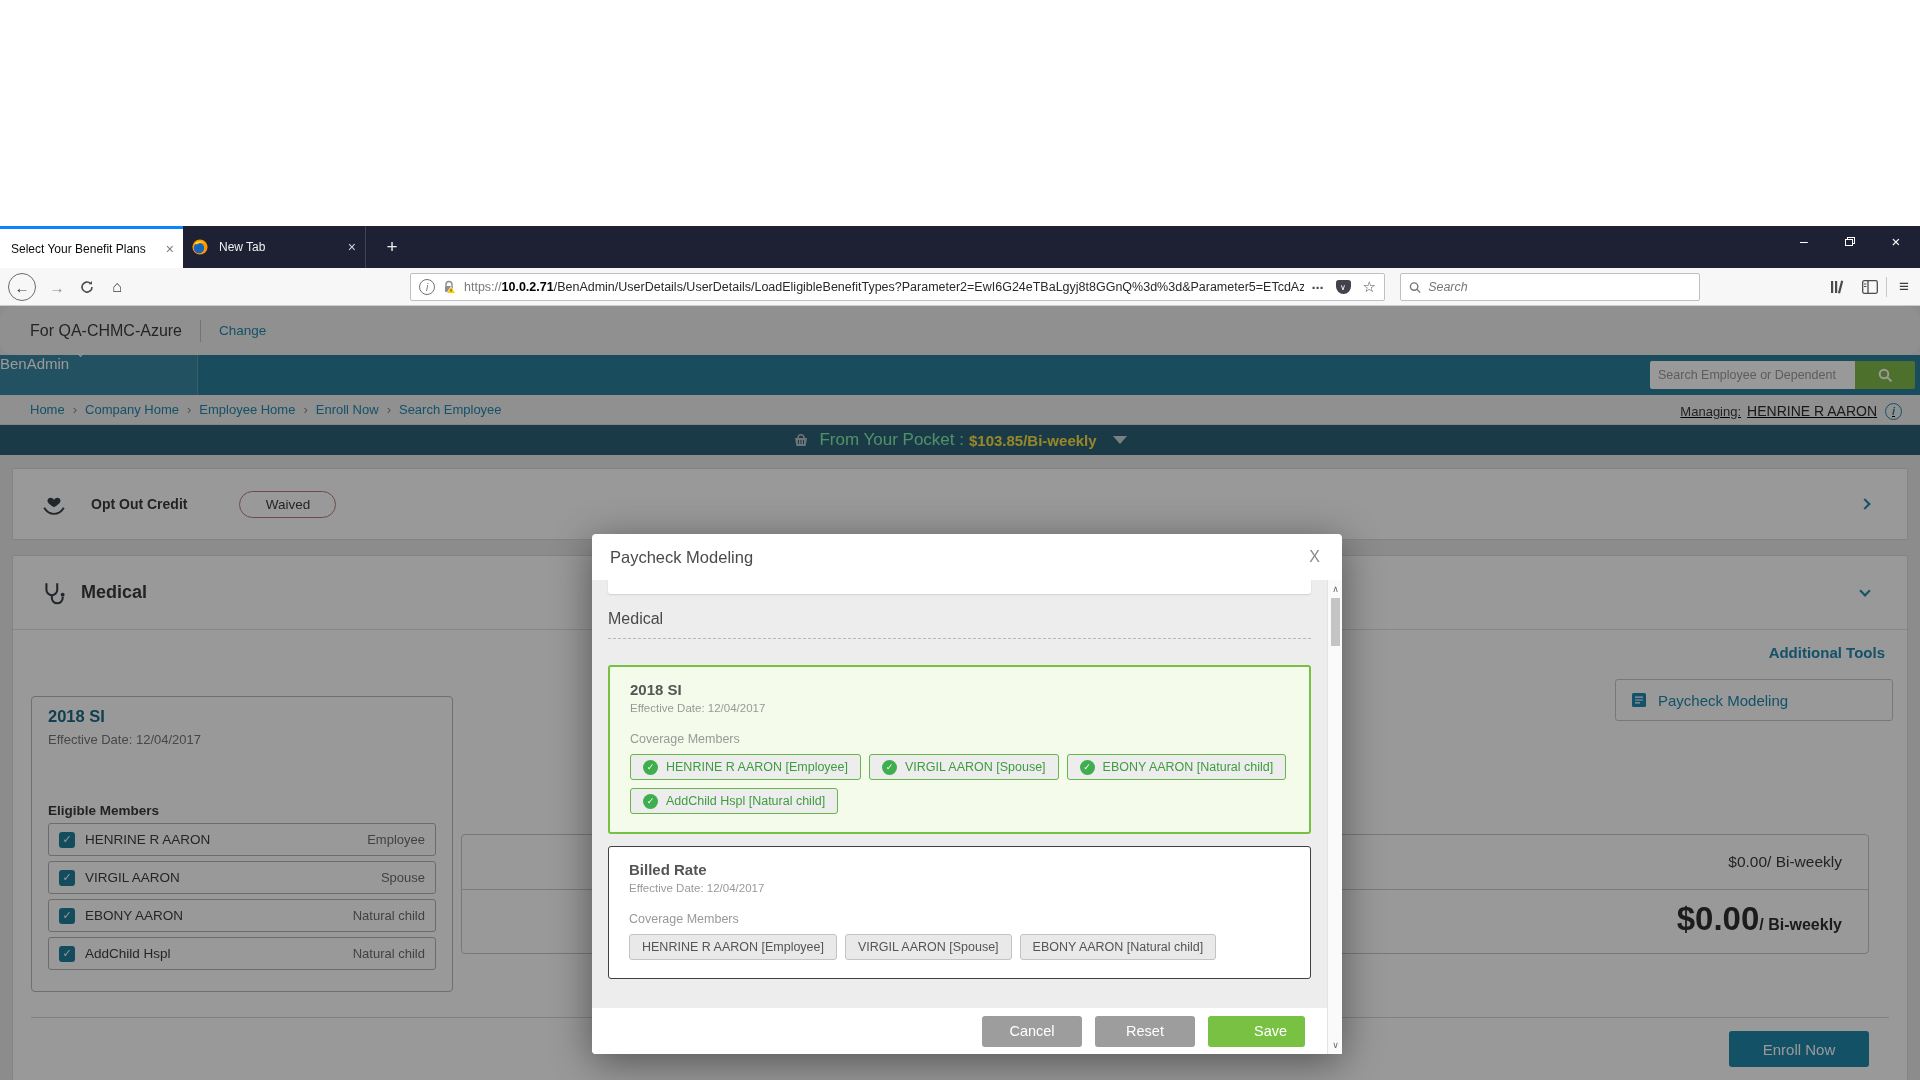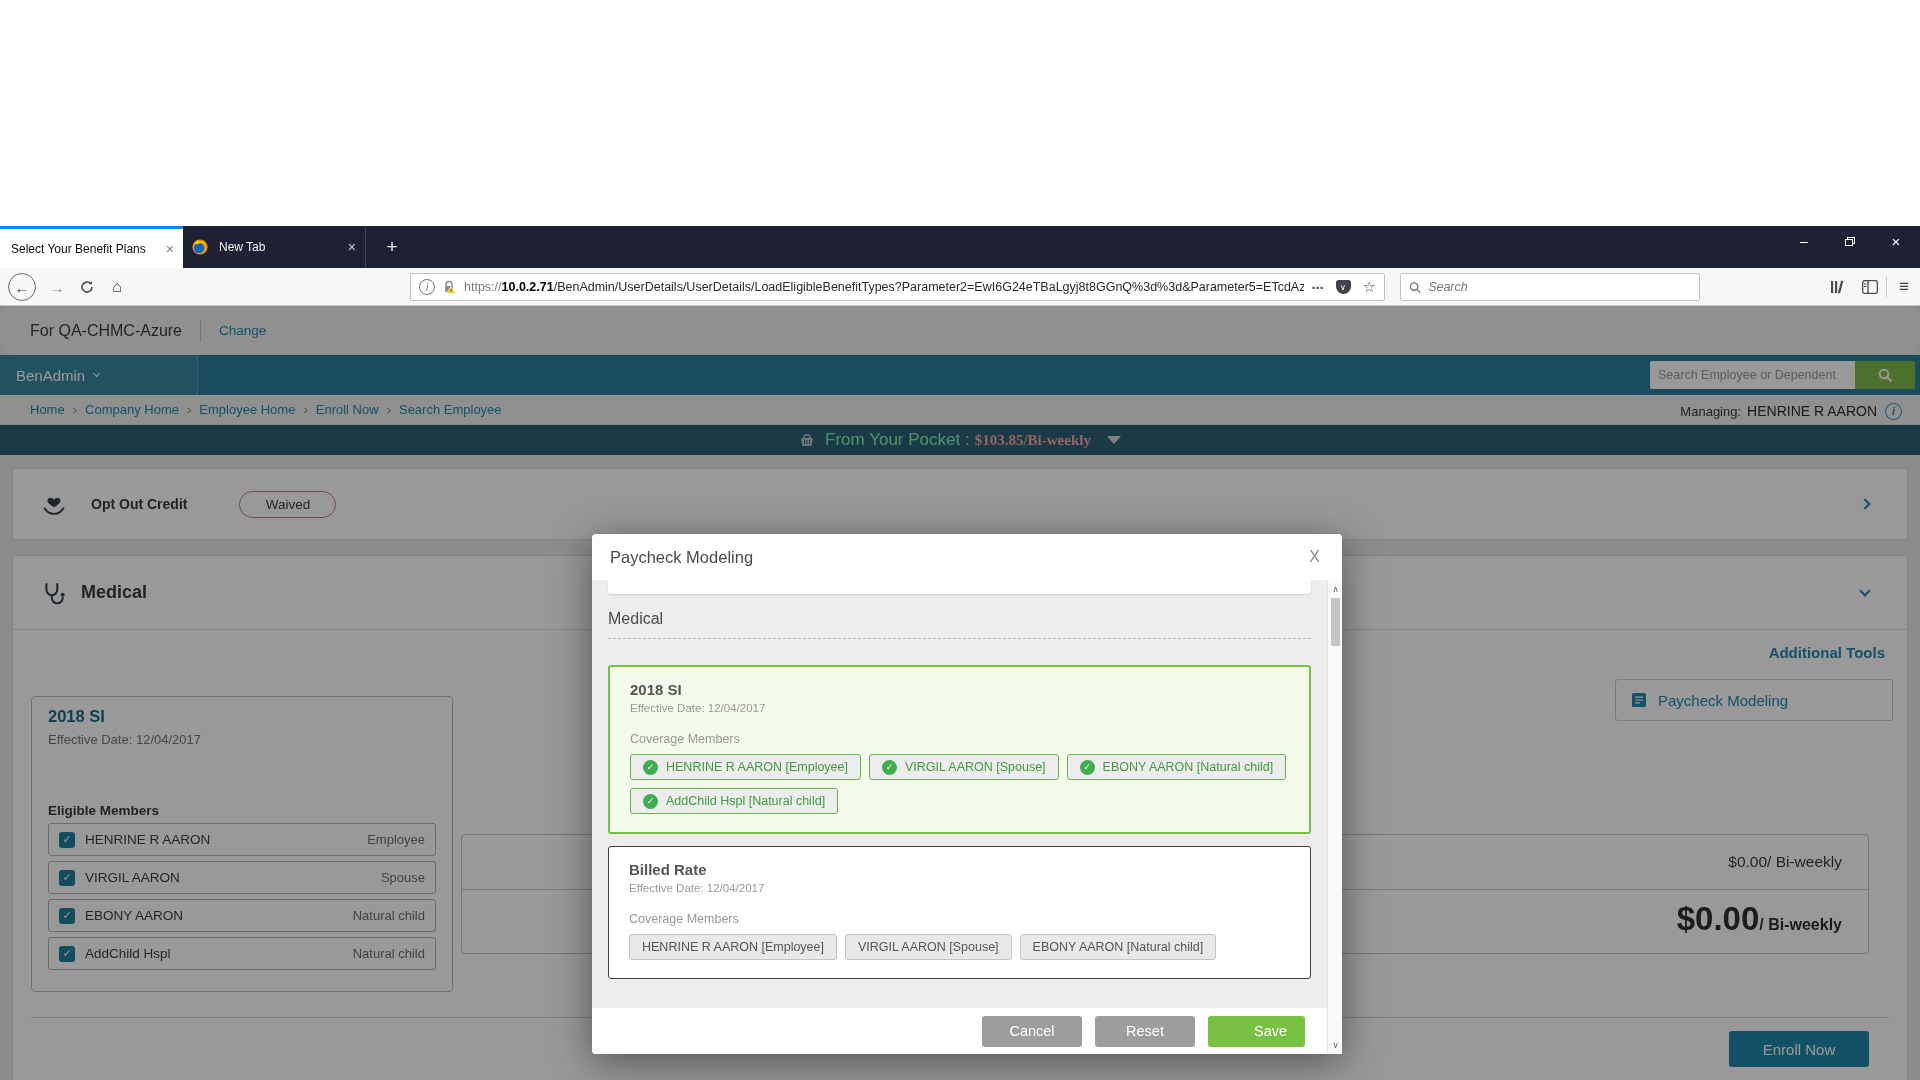--- a/index.html
+++ b/index.html
@@ -77,43 +77,43 @@
   .chev.small{width:5px;height:5px;border-width:1.5px;}
   .chev.dark{border-color:#3c3c3c;}
   .chev.white{border-color:#fff;}
   .sh-welcome{font-size:14px;color:#3c3c3c;margin-right:6px;}
   .sh-user{font-size:14px;margin-right:6px;}
   .sh-role{font-size:12.5px;color:#3c3c3c;margin-right:12px;}
   .avatar{width:26px;height:26px;margin-right:14px;}
 
   .mainnav{position:absolute;top:49px;left:0;width:100%;height:40px;background:var(--navbar);}
   .brand{position:absolute;left:0;top:0;width:198px;height:40px;background:rgba(255,255,255,0.07);
-    border-right:1px solid rgba(255,255,255,0.18);display:flex;align-items:center;padding-left:16px;}
+    border-right:1px solid rgba(255,255,255,0.18);display:flex;align-items:flex-start;padding-left:0;}
   .brand-name{color:#fff;font-size:15px;margin-right:9px;}
   .nav-search{position:absolute;right:65px;top:6px;width:205px;height:28px;background:#fff;border-radius:2px 0 0 2px;
     display:flex;align-items:center;padding:0 8px;margin-left:48px;}
   .nav-search input{border:none;outline:none;background:transparent;font-size:12.5px;width:100%;color:#444;}
   .nav-search input::placeholder{color:#9b9b9b;}
   .nav-search-btn{position:absolute;right:5px;top:6px;width:60px;height:28px;background:#82bb4b;border-radius:0 2px 2px 0;
     display:flex;align-items:center;justify-content:center;}
 
   .crumbs{position:absolute;top:89px;left:0;width:100%;height:30px;background:#f0f0f0;border-bottom:1px solid #dedede;
     display:flex;align-items:center;padding-left:30px;}
   .crumb{font-size:13px;}
   .crumb-sep{font-size:13px;color:#8a8a8a;margin:0 8px;}
-  .managing{position:absolute;right:18px;top:0;height:32px;display:flex;align-items:center;}
+  .managing{position:absolute;right:18px;top:0;height:32px;display:flex;align-items:center;text-decoration:underline;}
   .managing-label{font-size:13px;color:#3a3a3a;margin-right:6px;}
   .managing-name{font-size:14px;color:#2c2c2c;margin-right:8px;}
   .info-icon{width:17px;height:17px;border:1.5px solid var(--accent);border-radius:50%;color:var(--accent);
     font-size:11px;font-weight:bold;font-style:italic;display:flex;align-items:center;justify-content:center;}
 
   .pocket-banner{position:absolute;top:119px;left:0;width:100%;height:30px;background:var(--banner);
     display:flex;align-items:center;justify-content:center;}
   .pb-label{color:#86efac;font-size:17px;font-weight:normal;margin:0 5px 0 10px;}
-  .pb-amount{color:#fca5a5;font-size:15px;font-weight:bold;font-family:Liberation Serif, serif;}
+  .pb-amount{color:#fde047;font-size:15px;font-weight:bold;}
   .tri-down{width:0;height:0;border-left:7px solid transparent;border-right:7px solid transparent;
     border-top:8px solid #cfd6da;margin-left:16px;}
 
   .card{position:absolute;left:12px;width:1896px;background:#fff;border:1px solid #dcdcdc;border-radius:2px;}
   .optout{top:162px;height:72px;display:flex;align-items:center;}
   .oo-icon{margin-left:28px;}
   .oo-title{font-size:14px;font-weight:bold;color:var(--ink);margin-left:24px;}
   .badge{margin-left:52px;width:97px;height:27px;border:1px solid #b97b7b;border-radius:14px;color:#3c3c3c;
     font-size:13.5px;display:flex;align-items:center;justify-content:center;}
   .row-chev{position:absolute;right:38px;}

